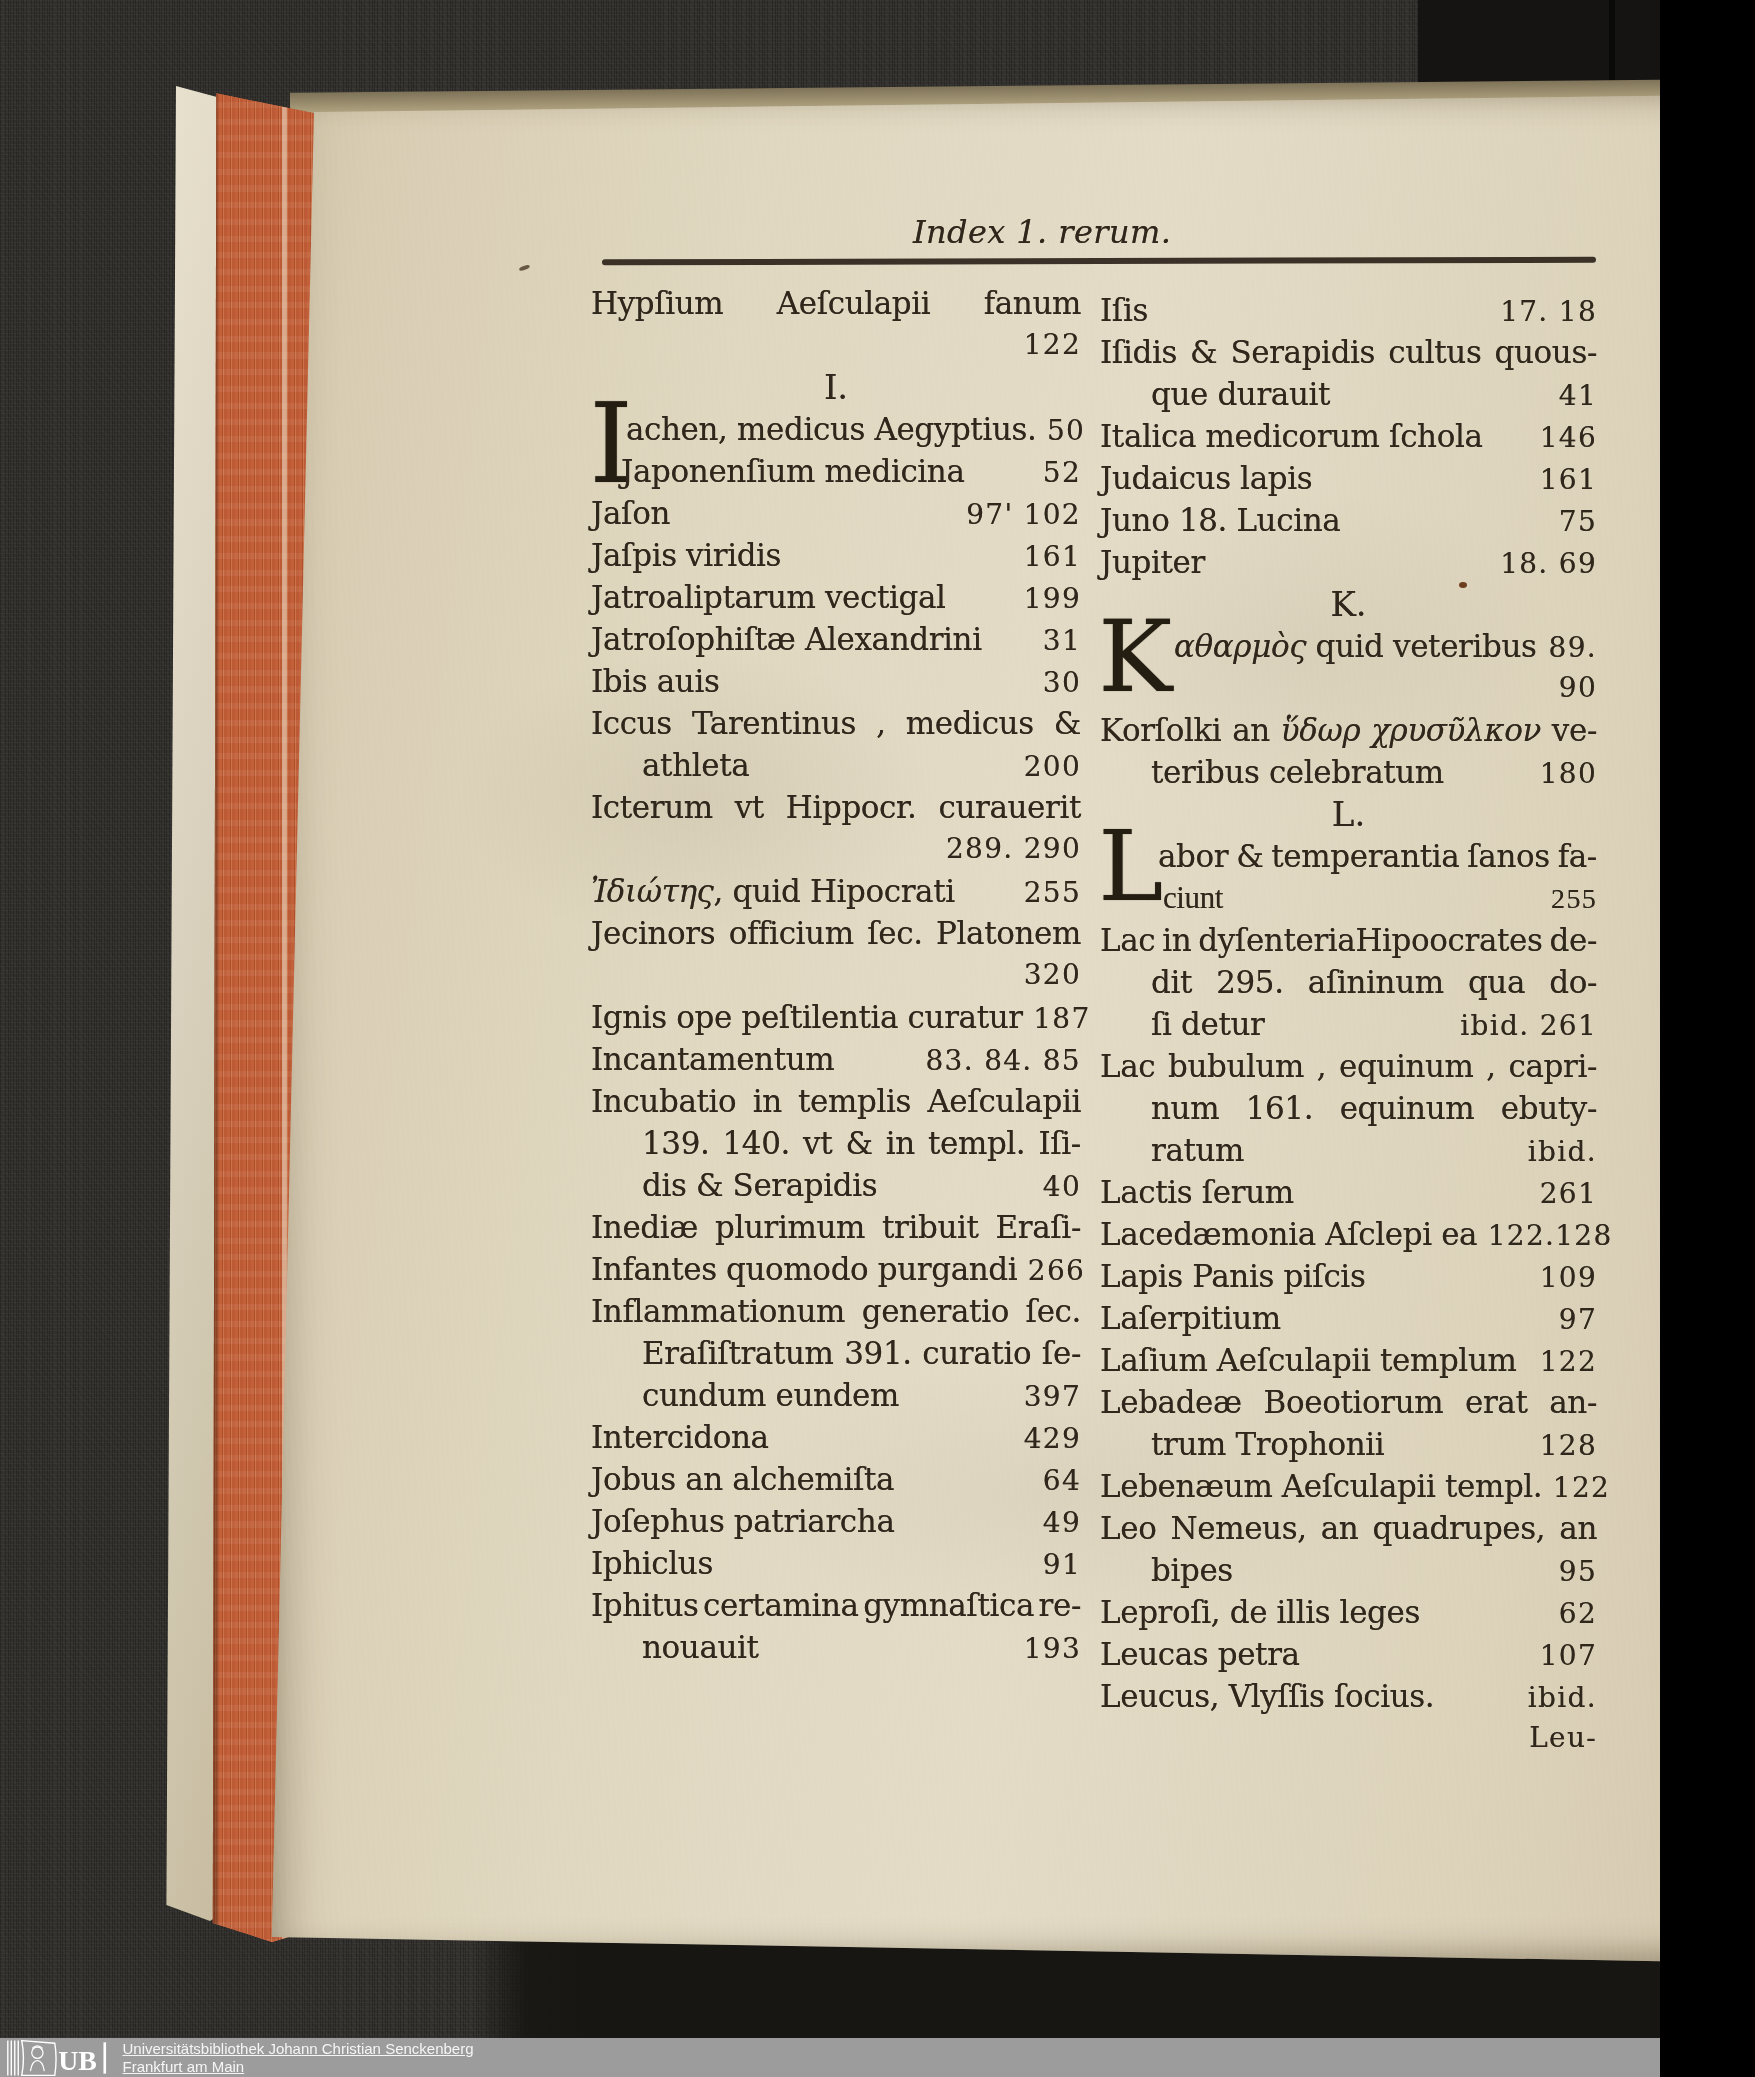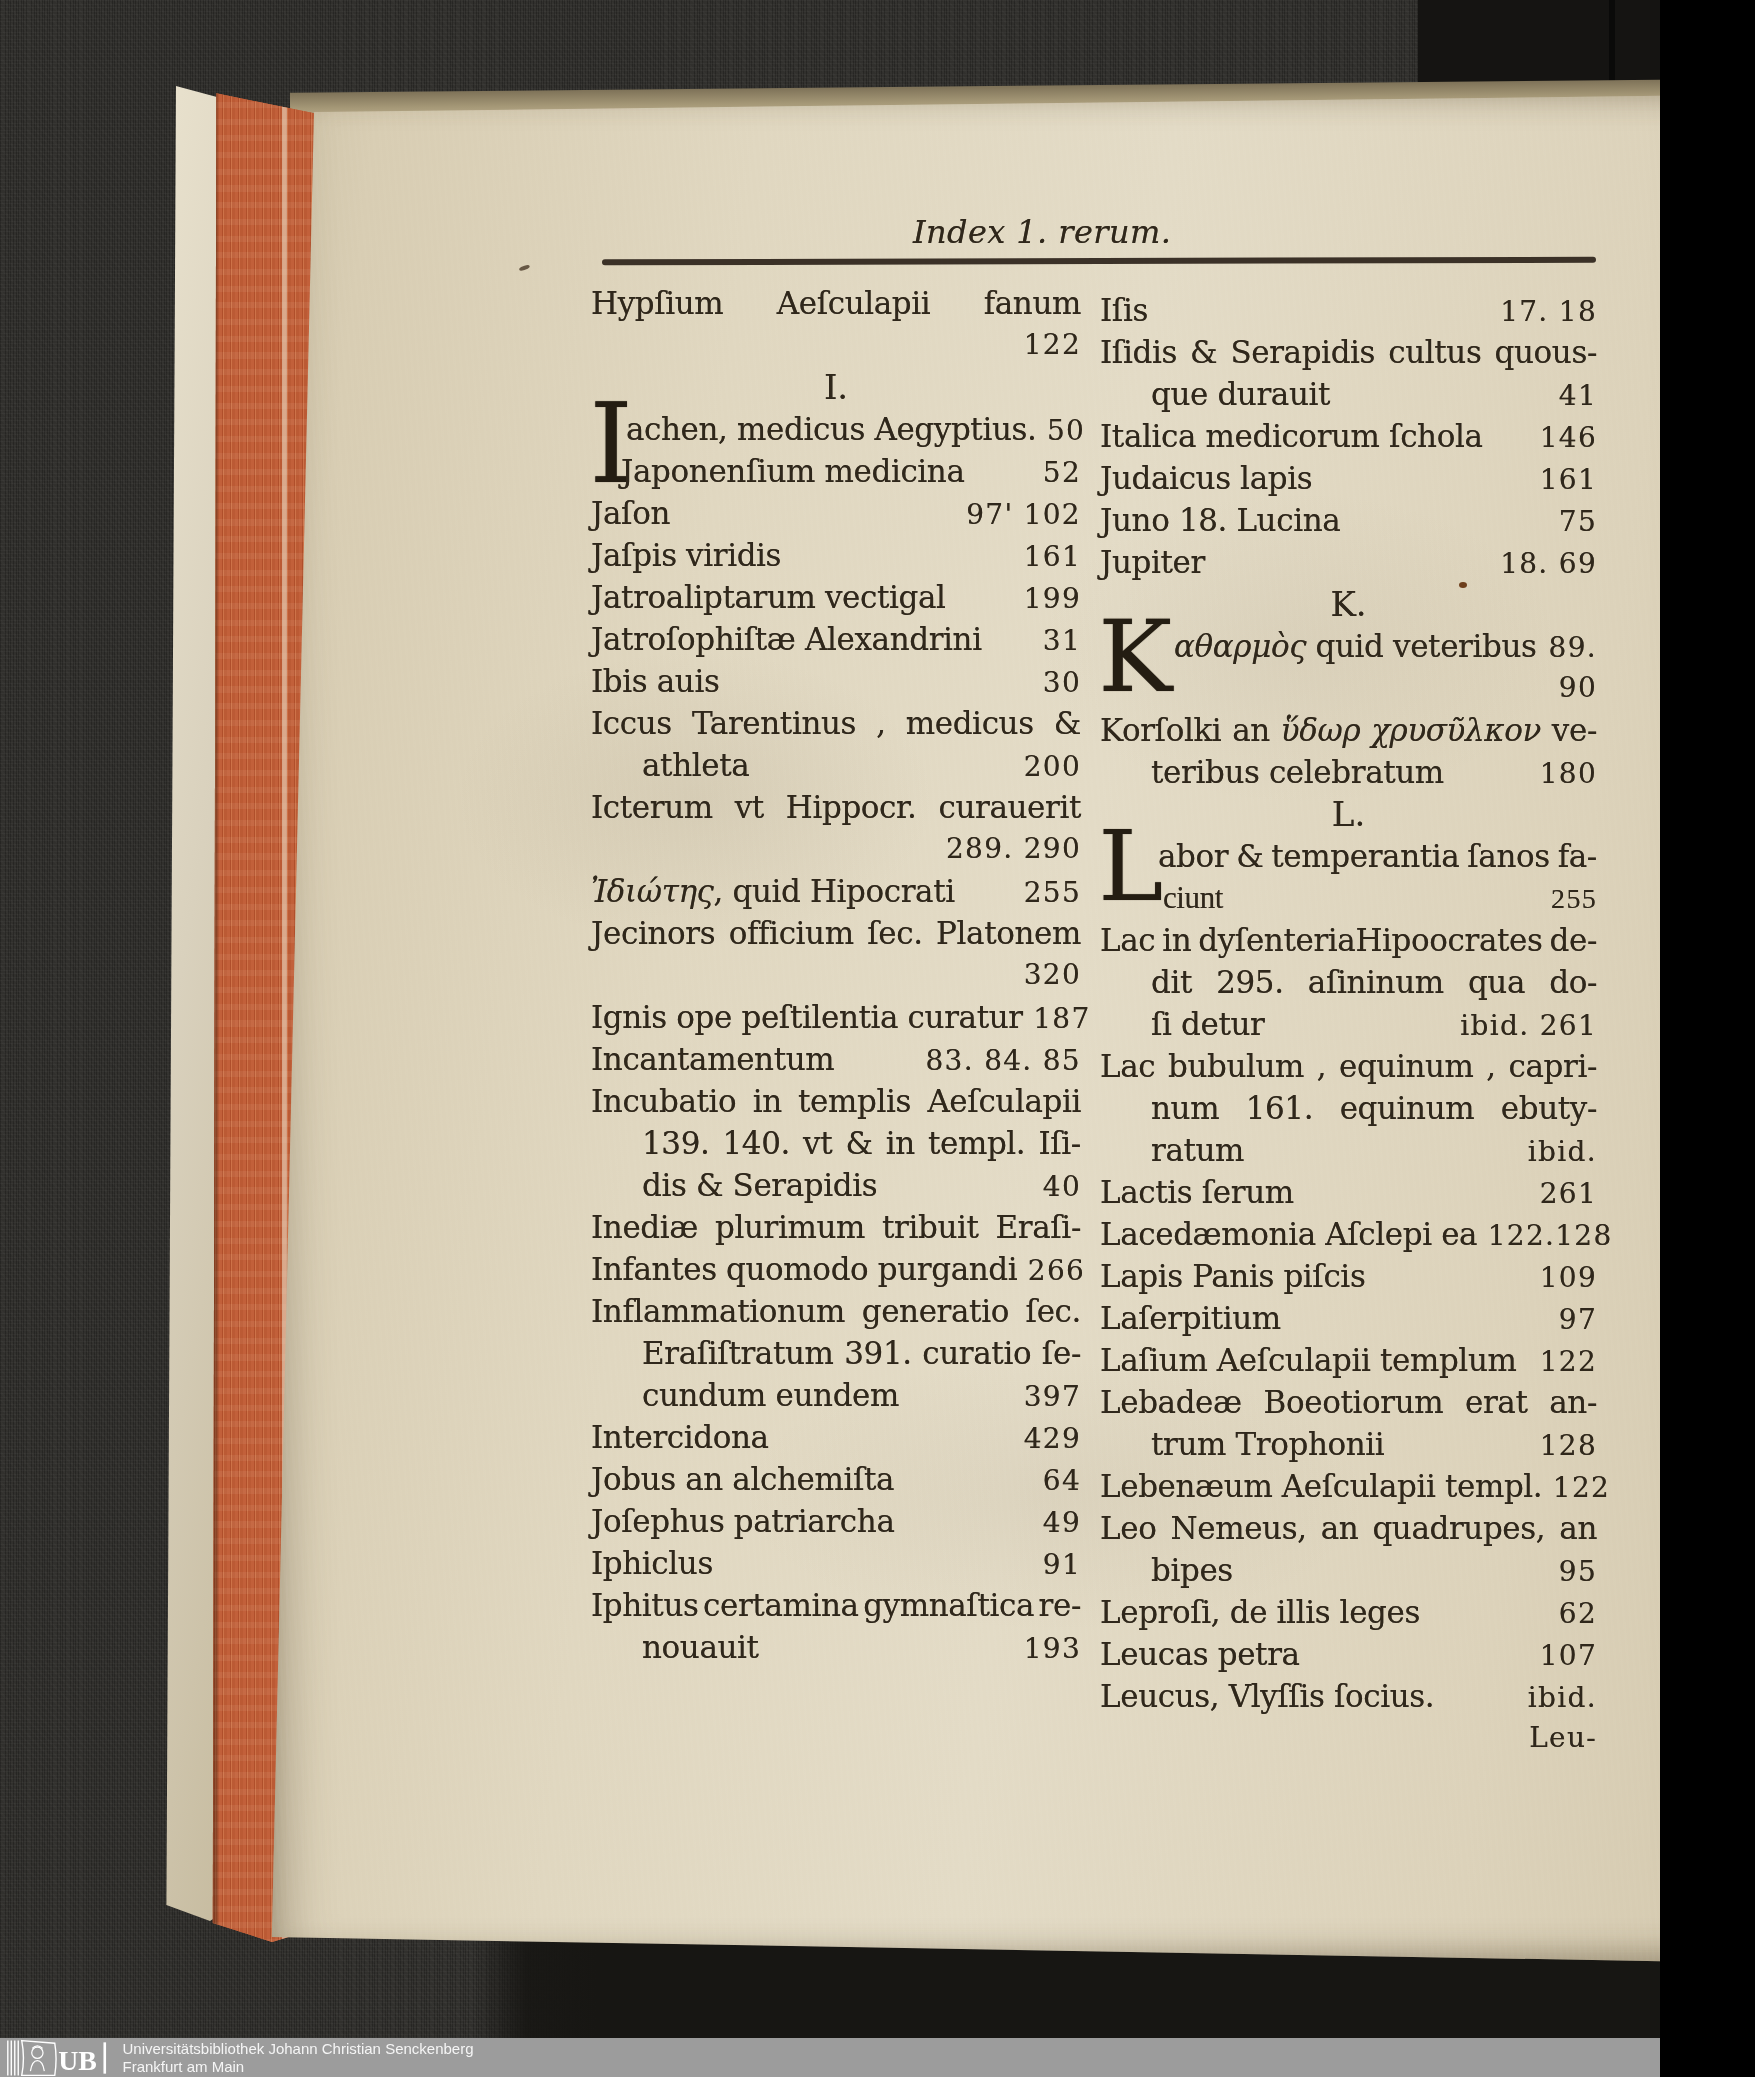--- a/index.html
+++ b/index.html
@@ -75,21 +75,21 @@
   .s2{left:256px;top:183px;width:10.5px;height:4.4px;background:#4a3a28;opacity:0.8;transform:rotate(-20deg);}
   
   .glass-strip{position:absolute;left:1699px;top:0;width:19.3px;height:2038px;
     background:linear-gradient(90deg, rgba(255,255,255,0.10), rgba(255,255,255,0.30) 45%, rgba(200,195,185,0.12));
     border-left:0.9px solid rgba(0,0,0,0.25);}
   .right-sliver{position:absolute;left:1719px;top:104px;width:37px;height:1856px;
     background:linear-gradient(180deg,#c9bfa8,#d5cbb4 8%,#d8cfba 70%,#b7ac93 97%);}
   
   .footer{position:absolute;left:0;top:2038px;width:1756px;height:40px;
     background:var(--footer_bg,#9c9c9c);display:flex;align-items:center;
-    font-family:"Liberation Sans",sans-serif;color:var(--footer_text,#f5f5f5);}
+    font-family:"Liberation Sans",sans-serif;color:var(--footer_text,#f5f5f5);text-decoration:underline;}
   .logo{margin-left:3.5px;flex:0 0 auto;}
   .footer-text{margin-left:14px;display:flex;flex-direction:column;justify-content:space-between;
     font-size:15px;line-height:18.4px;}
 </style>
 </head>
 <body>
 
 <div id="root">
   <div class="bg-noise"></div>
   <div class="top-black"></div>

